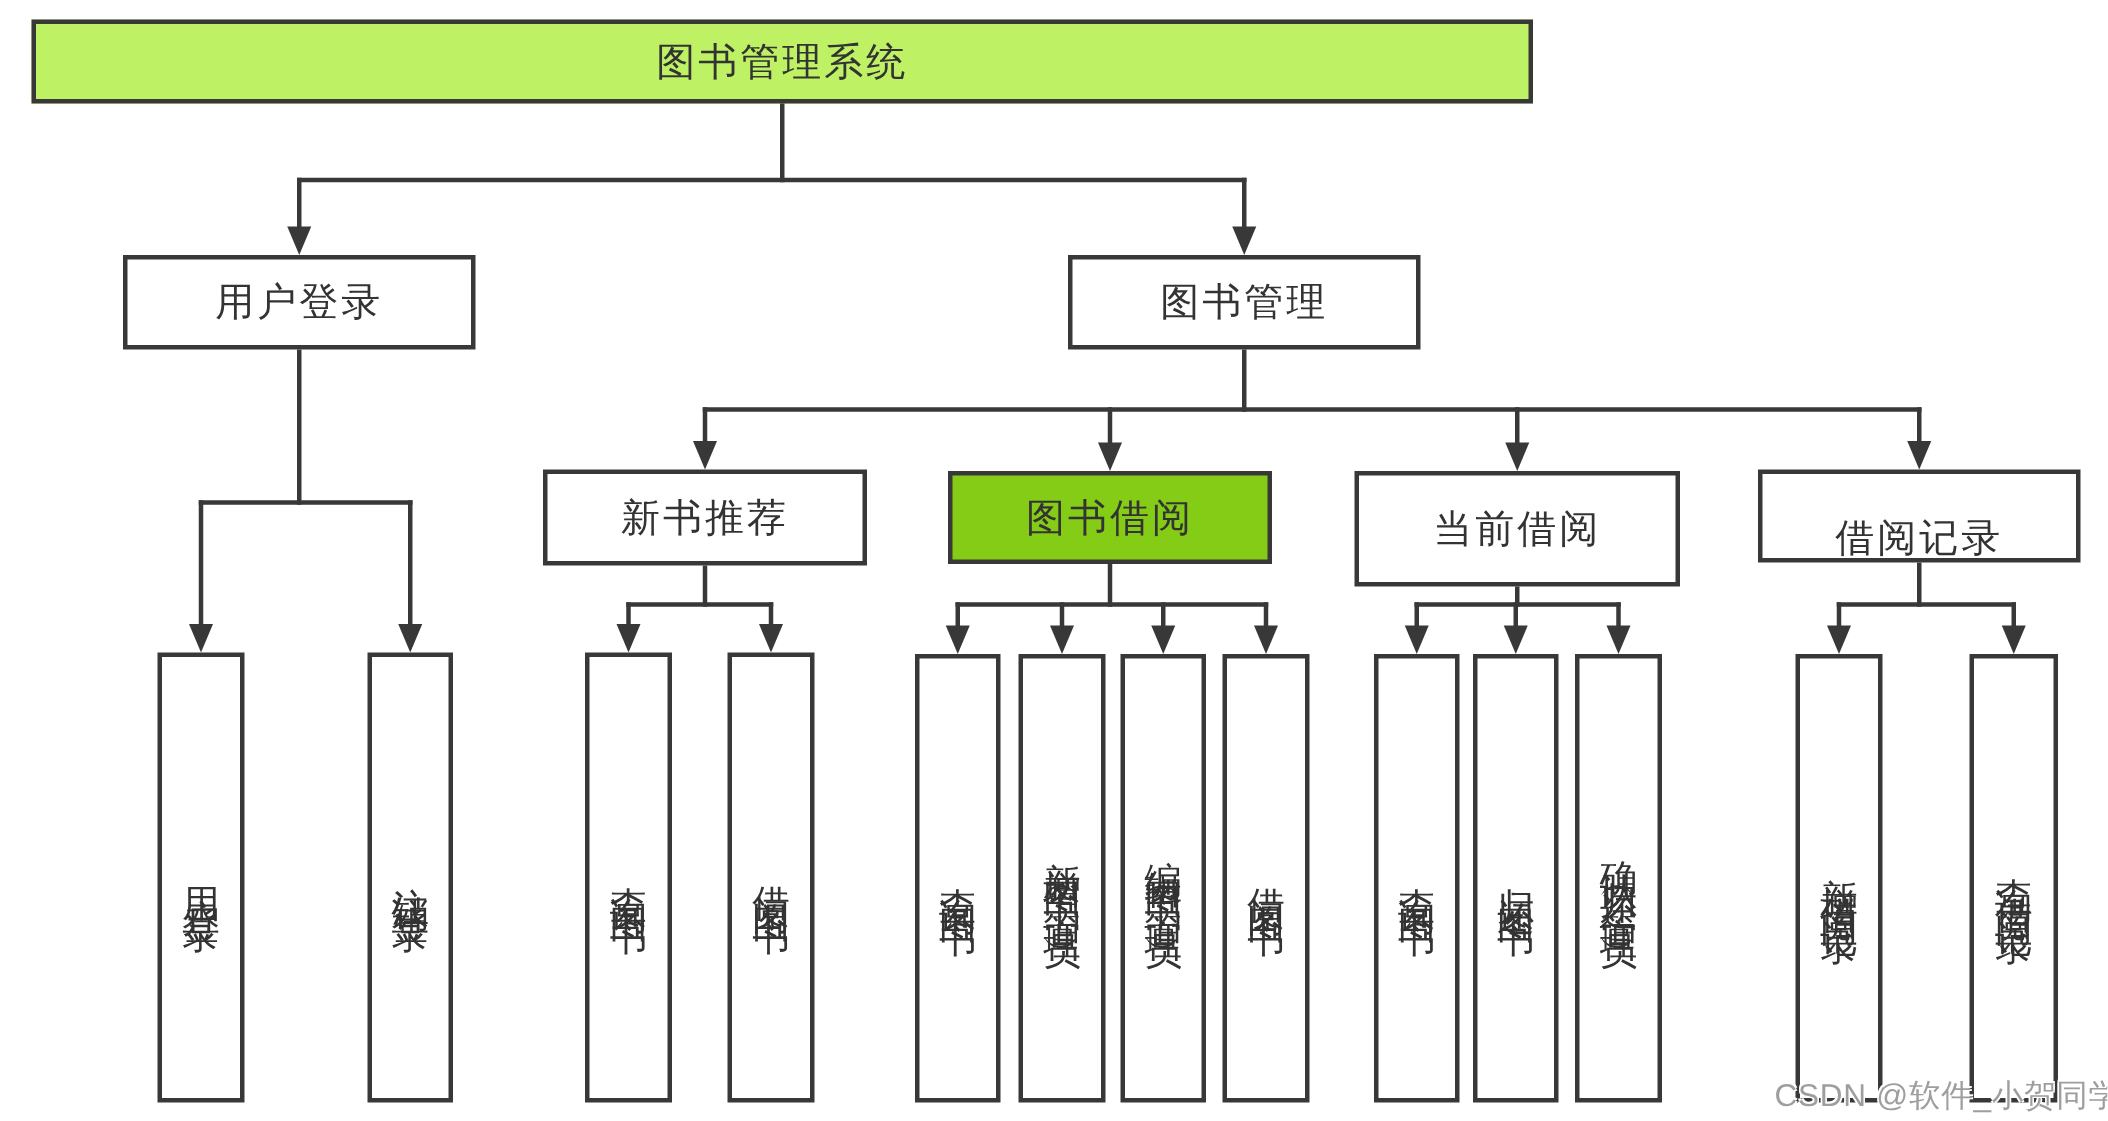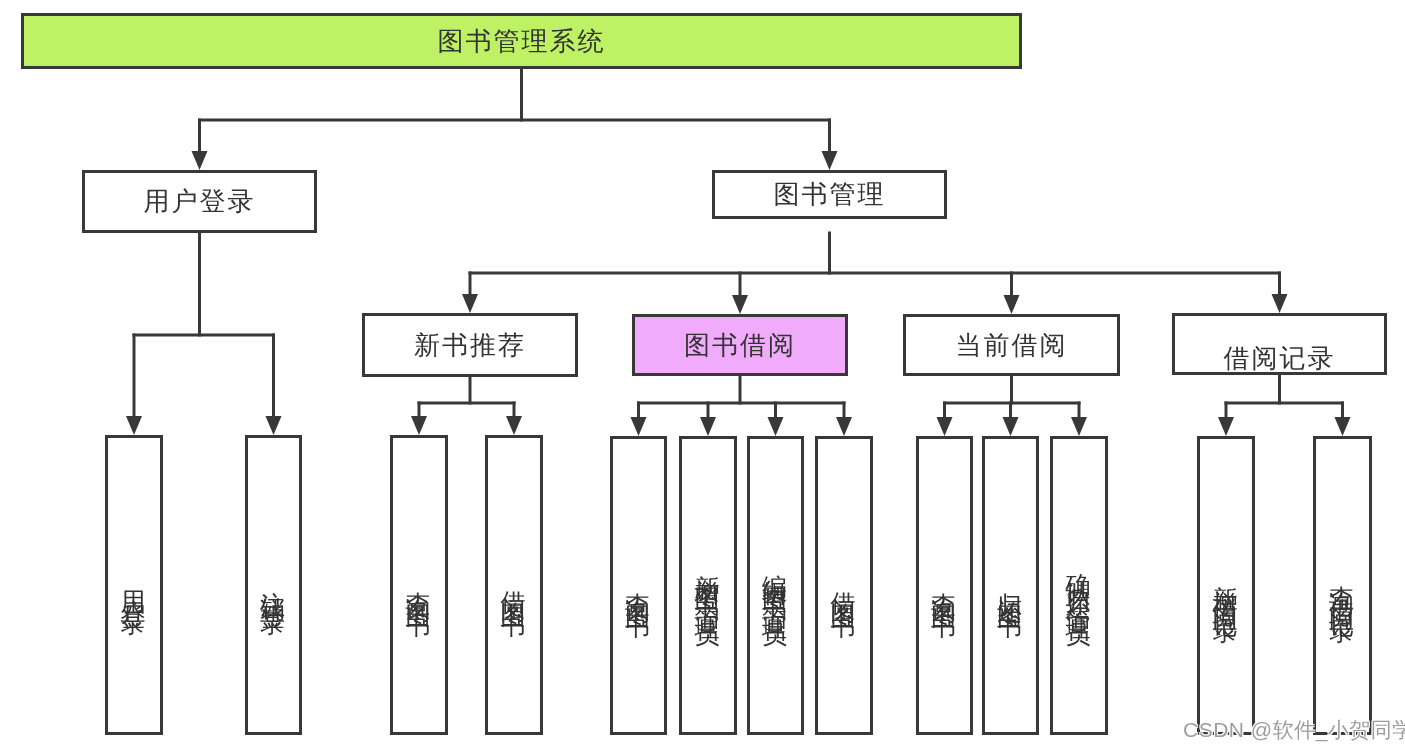--- a/index.html
+++ b/index.html
@@ -124,30 +124,30 @@
         <polygon points="1334.5,417 1350.5,417 1342.5,436" fill="#383838"></polygon>
       </g>
     </svg>
   <div id="nodes">
       <div class="node horizontal" style="left: 21px; top: 13px; width: 1001px; height: 56px; border-color: rgb(56, 56, 56); background: #bef264;">
         <span class="node-label" style="color: rgb(51, 51, 51);">图书管理系统</span>
       </div>
       <div class="node horizontal" style="left: 82px; top: 170px; width: 235px; height: 63px; border-color: rgb(56, 56, 56); background: rgb(255, 255, 255);">
         <span class="node-label" style="color: rgb(51, 51, 51);">用户登录</span>
       </div>
-      <div class="node horizontal" style="left: 712px; top: 170px; width: 235px; height: 49px; border-color: rgb(56, 56, 56); background: rgb(255, 255, 255);">
+      <div class="node horizontal" style="left: 712px; top: 170px; width: 235px; height: 63px; border-color: rgb(56, 56, 56); background: rgb(255, 255, 255);">
         <span class="node-label" style="color: rgb(51, 51, 51);">图书管理</span>
       </div>
       <div class="node horizontal" style="left: 362px; top: 313px; width: 216px; height: 64px; border-color: rgb(56, 56, 56); background: rgb(255, 255, 255);">
         <span class="node-label" style="color: rgb(51, 51, 51);">新书推荐</span>
       </div>
-      <div class="node horizontal" style="left: 632px; top: 314px; width: 216px; height: 62px; border-color: rgb(56, 56, 56); background: #f0abfc;">
+      <div class="node horizontal" style="left: 632px; top: 314px; width: 216px; height: 62px; border-color: rgb(56, 56, 56); background: #84cc16;">
         <span class="node-label" style="color: rgb(51, 51, 51);">图书借阅</span>
       </div>
-      <div class="node horizontal" style="left: 903px; top: 314px; width: 217px; height: 62px; border-color: rgb(56, 56, 56); background: rgb(255, 255, 255);">
+      <div class="node horizontal" style="left: 903px; top: 314px; width: 217px; height: 77px; border-color: rgb(56, 56, 56); background: rgb(255, 255, 255);">
         <span class="node-label" style="color: rgb(51, 51, 51);">当前借阅</span>
       </div>
       <div class="node horizontal" style="left: 1172px; top: 313px; width: 215px; height: 62px; border-color: rgb(56, 56, 56); background: rgb(255, 255, 255);">
         <span class="node-label" style="color: rgb(51, 51, 51); margin-top: 28px;">借阅记录</span>
       </div>
       <div class="node vertical" style="left: 105px; top: 435px; width: 58px; height: 300px; border-color: rgb(56, 56, 56); background: rgb(255, 255, 255);">
         <span class="node-label" style="color: rgb(51, 51, 51);">用户登录</span>
       </div>
       <div class="node vertical" style="left: 245px; top: 435px; width: 57px; height: 300px; border-color: rgb(56, 56, 56); background: rgb(255, 255, 255);">
         <span class="node-label" style="color: rgb(51, 51, 51);">注销登录</span>

